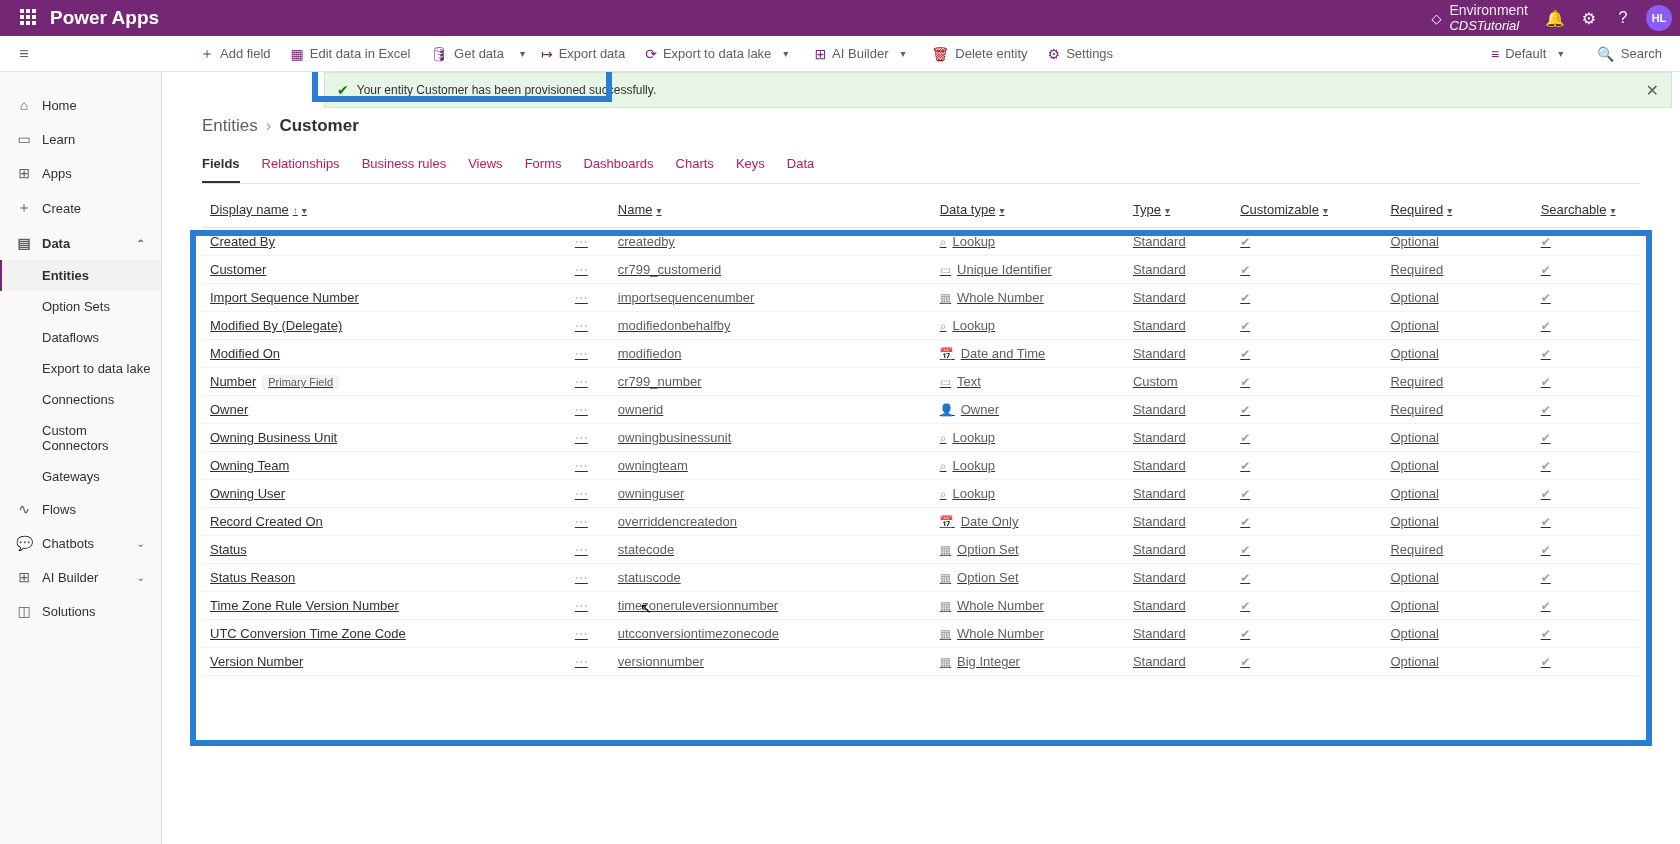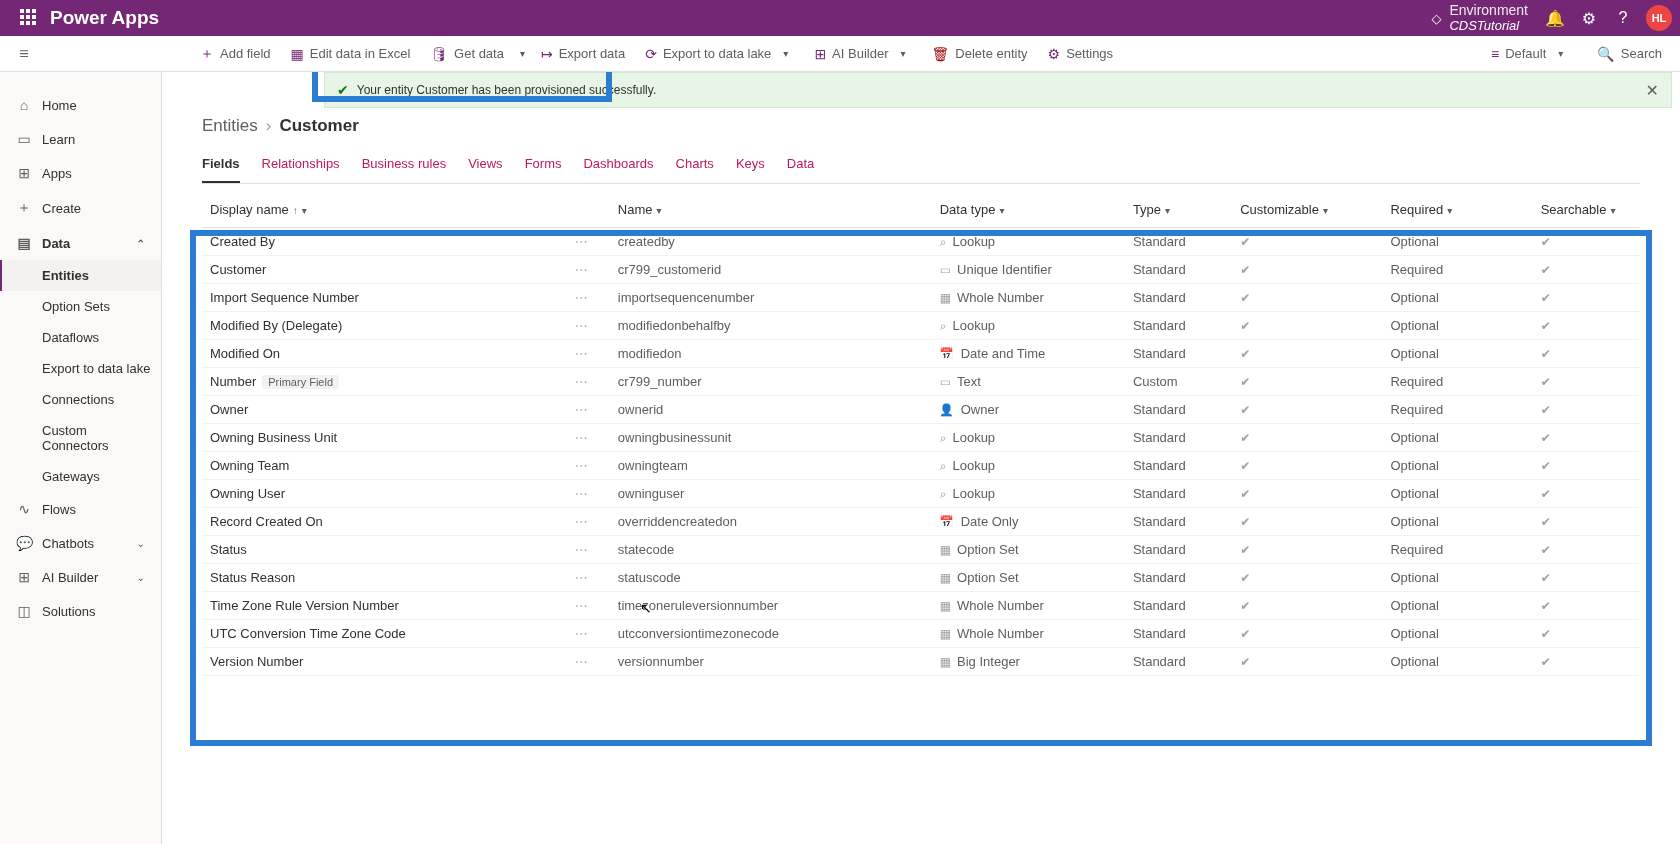--- a/index.html
+++ b/index.html
@@ -9,21 +9,21 @@
 .topbar { height: 36px; background: #742774; color: #fff; display: flex; align-items: center; padding: 0 8px; }
 .topbar .waffle { width: 18px; height: 18px; display: grid; grid-template-columns: repeat(3,4px); grid-template-rows: repeat(3,4px); gap: 2px; margin: 0 12px; }
 .topbar .waffle span { background: #fff; }
 .topbar .brand { font-size: 19px; font-weight: 600; }
 .topbar .spacer { flex: 1; }
 .env-block { display: flex; align-items: center; gap: 8px; margin-right: 10px; }
 .env-block .env-text { line-height: 1.1; }
 .env-block .env-text .lbl { font-size: 14px; opacity: .9; }
 .env-block .env-text .val { font-size: 13px; font-style: italic; }
 .topbar .ticon { width: 34px; text-align: center; font-size: 16px; cursor: pointer; }
-.avatar { width: 26px; height: 26px; background: #ef4444; border-radius: 50%; display: flex; align-items: center; justify-content: center; font-size: 11px; font-weight: 600; margin-left: 6px; }
+.avatar { width: 26px; height: 26px; background: #8b5cf6; border-radius: 50%; display: flex; align-items: center; justify-content: center; font-size: 11px; font-weight: 600; margin-left: 6px; }
 
 
 .cmdbar { height: 36px; border-bottom: 1px solid #e1dfdd; display: flex; align-items: center; padding: 0 8px; background: #fff; color: #605e5c; font-size: 13px; }
 .cmdbar .hamb { width: 32px; text-align: center; font-size: 16px; color: #605e5c; cursor: pointer; }
 .cmd-left { display: flex; align-items: center; gap: 0; margin-left: 150px; }
 .cmdbar .btn { display: flex; align-items: center; gap: 6px; padding: 0 10px; height: 36px; cursor: pointer; }
 .cmdbar .btn .ic { font-size: 14px; color: #742774; }
 .cmdbar .btn.del .ic { color: #a80000; }
 .cmdbar .sep-chev { padding: 0 6px; color: #605e5c; font-size: 10px; }
 .cmdbar .spacer { flex: 1; }
@@ -52,21 +52,21 @@
 
 .breadcrumb { display: flex; align-items: center; gap: 8px; font-size: 17px; margin-bottom: 14px; }
 .breadcrumb .root { color: #605e5c; cursor: pointer; }
 .breadcrumb .sep { color: #a19f9d; }
 .breadcrumb .leaf { font-weight: 600; color: #323130; }
 
 .tabs { display: flex; gap: 22px; border-bottom: 1px solid #e1dfdd; margin-bottom: 8px; }
 .tab { padding: 6px 0 10px 0; font-size: 13px; color: #be185d; cursor: pointer; border-bottom: 2px solid transparent; }
 .tab.active { color: #323130; font-weight: 600; border-bottom-color: #323130; }
 
-.grid-wrap { flex: 1; overflow: auto; padding: 0 40px 20px 40px; position: relative; }
+.grid-wrap { flex: 1; overflow: auto; padding: 0 40px 20px 40px; position: relative; text-decoration: underline; }
 table.grid { width: 100%; border-collapse: collapse; table-layout: fixed; }
 .grid th { text-align: left; font-weight: 400; color: #323130; font-size: 13px; padding: 10px 8px; border-bottom: 1px solid #e1dfdd; }
 .grid th .sort { font-size: 10px; color: #605e5c; margin-left: 4px; }
 .grid td { padding: 6px 8px; font-size: 13px; color: #605e5c; border-bottom: 1px solid #f3f2f1; }
 .grid td.disp { color: #323130; }
 .more { color: #a19f9d; cursor: pointer; }
 .dt-ic { color: #a19f9d; margin-right: 6px; font-size: 12px; }
 .check-small { color: #a19f9d; font-size: 12px; }
 .badge { font-size: 11px; background: #f3f2f1; color: #605e5c; padding: 1px 6px; border-radius: 2px; margin-left: 6px; }
 

